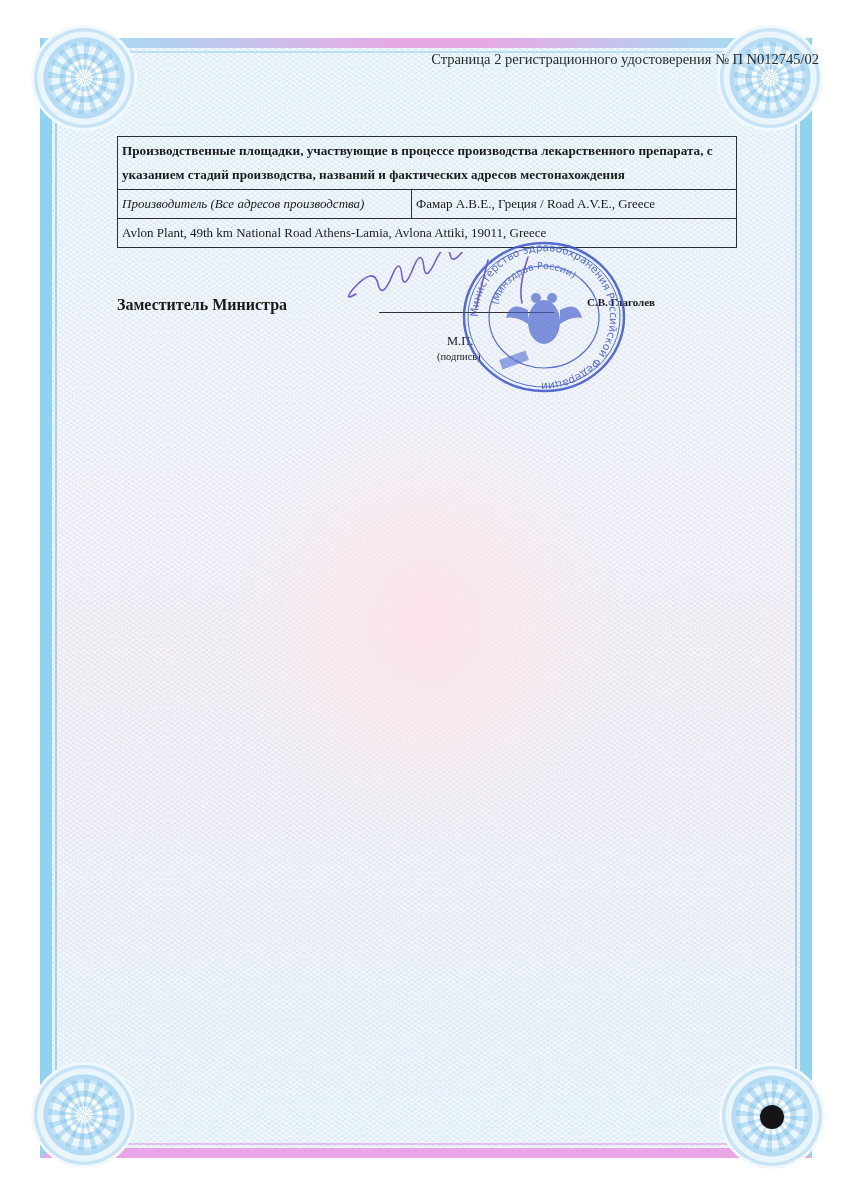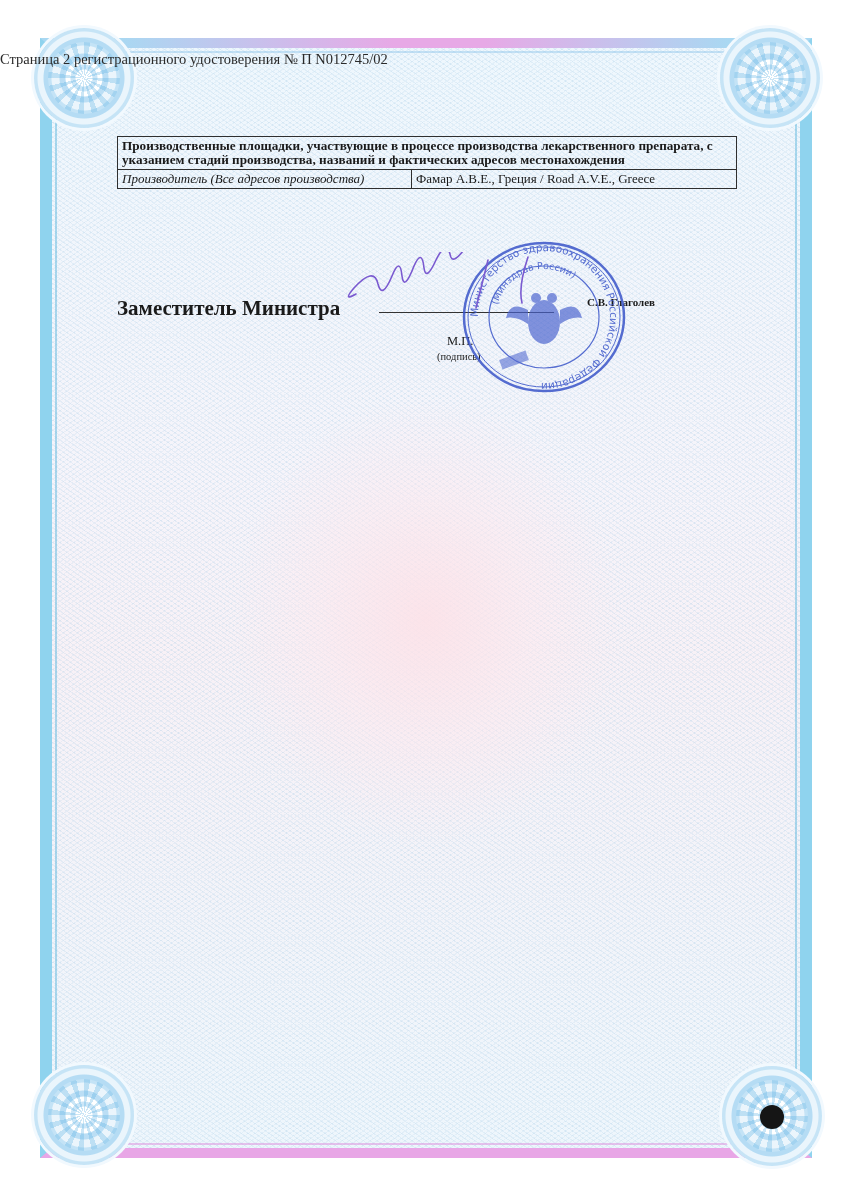--- a/index.html
+++ b/index.html
@@ -46,37 +46,37 @@
   }
   .r-tl { left: 34px; top: 28px; }
   .r-tr { left: 720px; top: 28px; }
   .r-bl { left: 34px; top: 1065px; }
   .r-br { left: 722px; top: 1066px; }
   .hole {
     position: absolute; left: 760px; top: 1105px; width: 24px; height: 24px;
     border-radius: 50%; background: #151515; z-index: 5;
   }
   .page-header {
-    position: absolute; left: 0; width: 819px; top: 51px; text-align: left;
+    position: absolute; left: 0; width: 819px; top: 51px; text-align: right;
     font-size: 14.5px; color: #2a2a2a; z-index: 3;
   }
   table.sites {
     position: absolute; left: 117px; top: 136px; width: 620px;
     border-collapse: collapse; z-index: 3; font-size: 13px;
   }
   table.sites td {
     border: 1.3px solid #2f2f2f; padding: 2px 4px; vertical-align: top;
-    line-height: 14px;
+    line-height: 24px;
   }
   td.head { font-weight: bold; font-size: 13.2px; }
   td.stage { font-style: italic; width: 285px; }
   .signature-row {
     position: absolute; left: 117px; top: 294px; width: 620px; height: 90px; z-index: 3;
   }
-  .sig-title { position: absolute; left: 0; top: 2px; font-weight: bold; font-size: 21px; }
+  .sig-title { position: absolute; left: 0; top: 2px; font-weight: bold; font-size: 16px; }
   .sig-line { position: absolute; left: 262px; top: 18px; width: 175px; border-top: 1px solid #333; }
   .sig-caption { position: absolute; left: 320px; top: 21px; font-size: 10.5px; margin-top: 36px; }
   .stamp-mark { position: absolute; left: 330px; top: 40px; font-size: 12.5px; }
   .sig-name { position: absolute; left: 470px; top: 2px; font-weight: bold; font-size: 11px; }
   .seal {
     position: absolute; left: 460px; top: 240px; width: 168px; height: 155px;
     z-index: 4; opacity: 0.85;
   }
   .signature-scribble {
     position: absolute; left: 338px; top: 252px; width: 250px; height: 60px; z-index: 5;
@@ -97,20 +97,23 @@
 <div class="page-header">Страница 2 регистрационного удостоверения № П N012745/02</div>
 
 <table class="sites">
   <tbody>
       <tr>
     <td class="head" colspan="2">Производственные площадки, участвующие в процессе производства лекарственного препарата, с указанием стадий производства, названий и фактических адресов местонахождения</td>
   </tr>
   <tr>
     <td class="stage">Производитель (Все адресов производства)</td>
     <td>Фамар А.В.Е., Греция / Road A.V.E., Greece</td>
+  </tr>
+  <tr>
+    <td colspan="2">Avlon Plant, 49th km National Road Athens-Lamia, Avlona Attiki, 19011, Greece</td>
   </tr>
 </tbody>
   </table>
 
 <div class="signature-row">
   <div class="sig-title">Заместитель Министра</div>
   <div class="sig-line"></div>
   <div class="sig-caption">(подпись)</div>
   <div class="stamp-mark">М.П.</div>
   <div class="sig-name">С.В. Глаголев</div>

